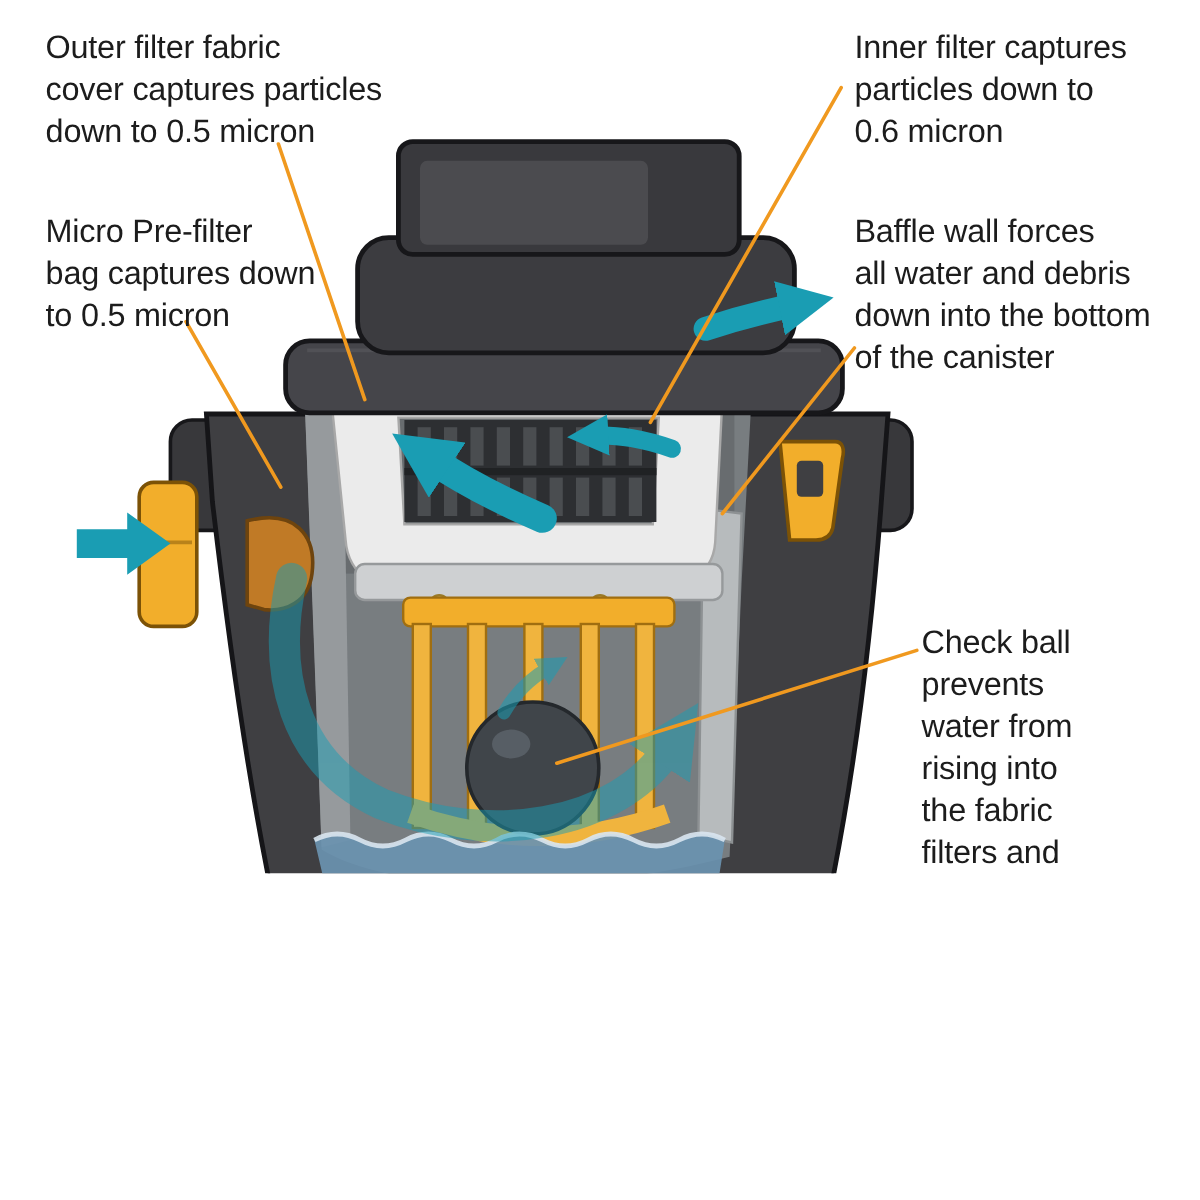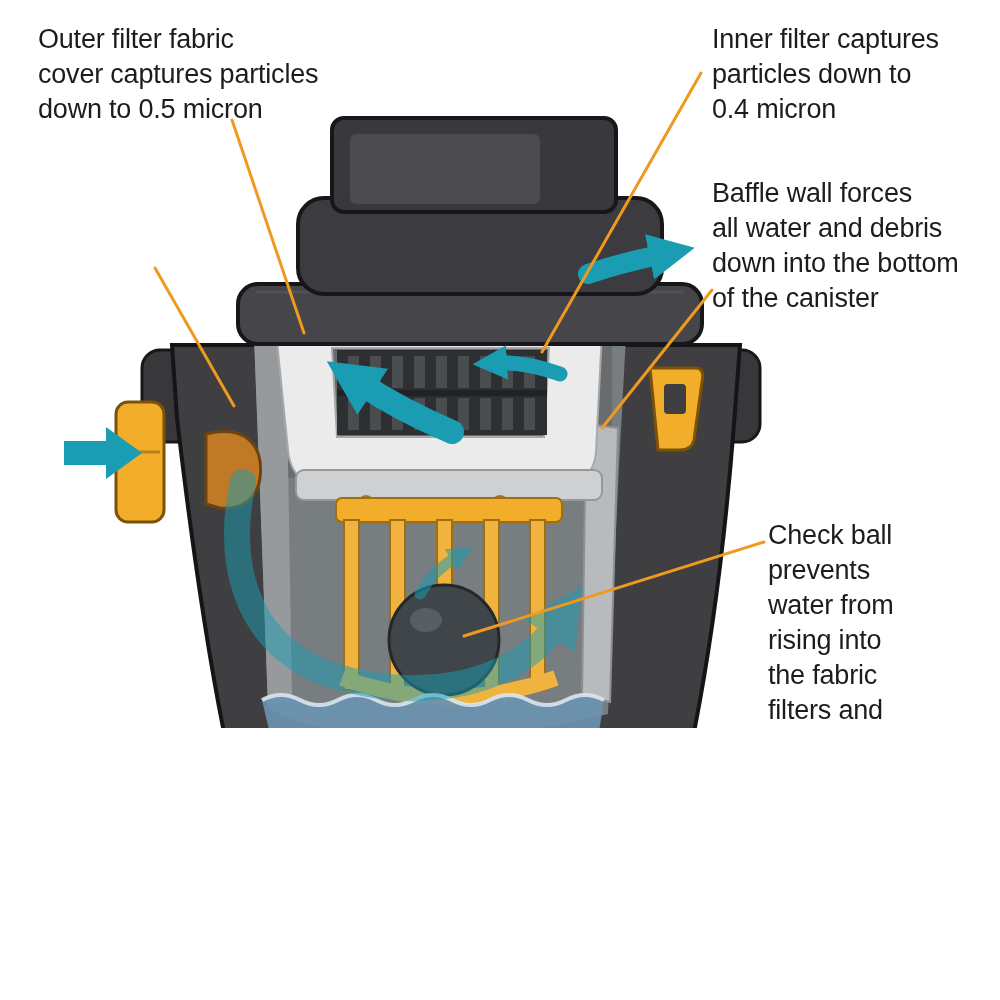--- a/index.html
+++ b/index.html
@@ -163,22 +163,25 @@
       <path d="M 764 542 L 464 636"></path>
     </g>
   </svg>
 
   <div class="label" style="left:38px; top:22px">Outer filter fabric
 cover captures particles
 down to 0.5 micron</div>
 
   <div class="label" style="left:712px; top:22px">Inner filter captures
 particles down to
-0.4 micron</div>
+0.6 micron</div>
 
+  <div class="label" style="left:38px; top:176px">Micro Pre-filter
+bag captures down
+to 0.5 micron</div>
 
   <div class="label" style="left:768px; top:518px">Check ball
 prevents
 water from
 rising into
 the fabric
 filters and
 motor housing</div>
 
   <div class="label" style="left:712px; top:176px">Baffle wall forces

